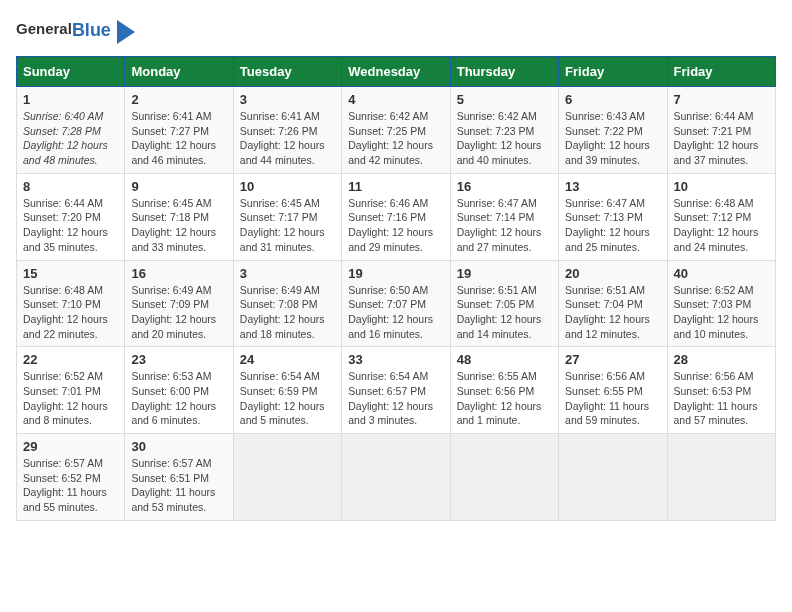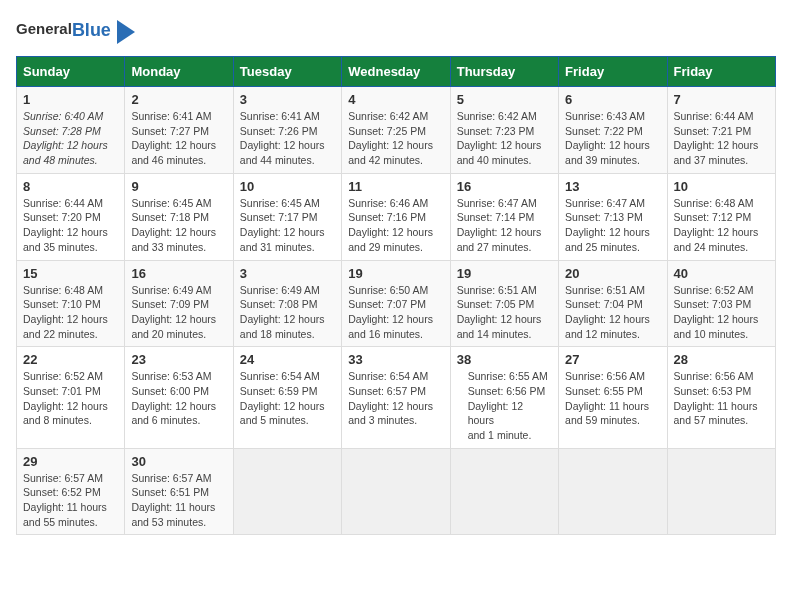--- a/index.html
+++ b/index.html
@@ -289,22 +289,22 @@
 and 5 minutes.</div>
         </td>
         <td>
           <span class="day-num">33</span>
           <div class="day-info" style="white-space: pre-line;">Sunrise: 6:54 AM
 Sunset: 6:57 PM
 Daylight: 12 hours
 and 3 minutes.</div>
         </td>
         <td>
-          <span class="day-num">38</span>
-          <div class="day-info" style="white-space: pre-line; margin-left: 11px;">Sunrise: 6:55 AM
+          <span class="day-num">48</span>
+          <div class="day-info" style="white-space: pre-line;">Sunrise: 6:55 AM
 Sunset: 6:56 PM
 Daylight: 12 hours
 and 1 minute.</div>
         </td>
         <td>
           <span class="day-num">27</span>
           <div class="day-info" style="white-space: pre-line;">Sunrise: 6:56 AM
 Sunset: 6:55 PM
 Daylight: 11 hours
 and 59 minutes.</div>

